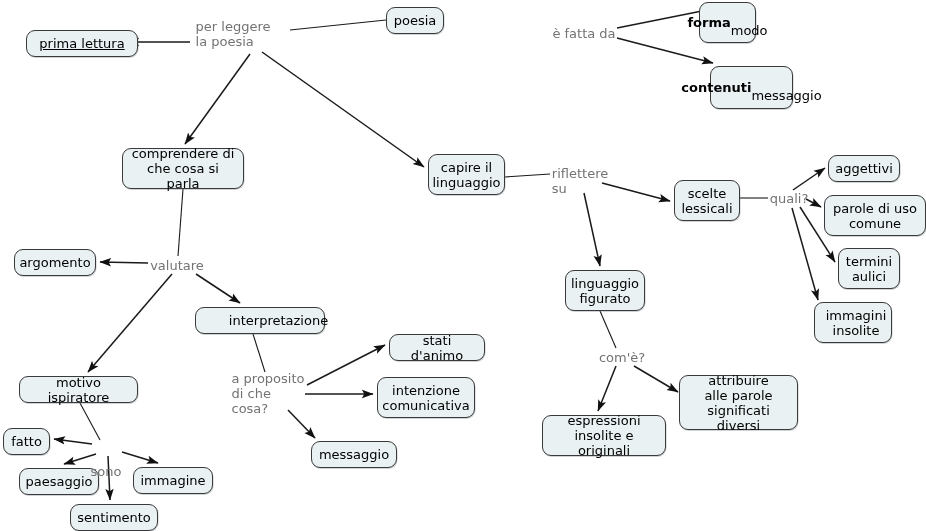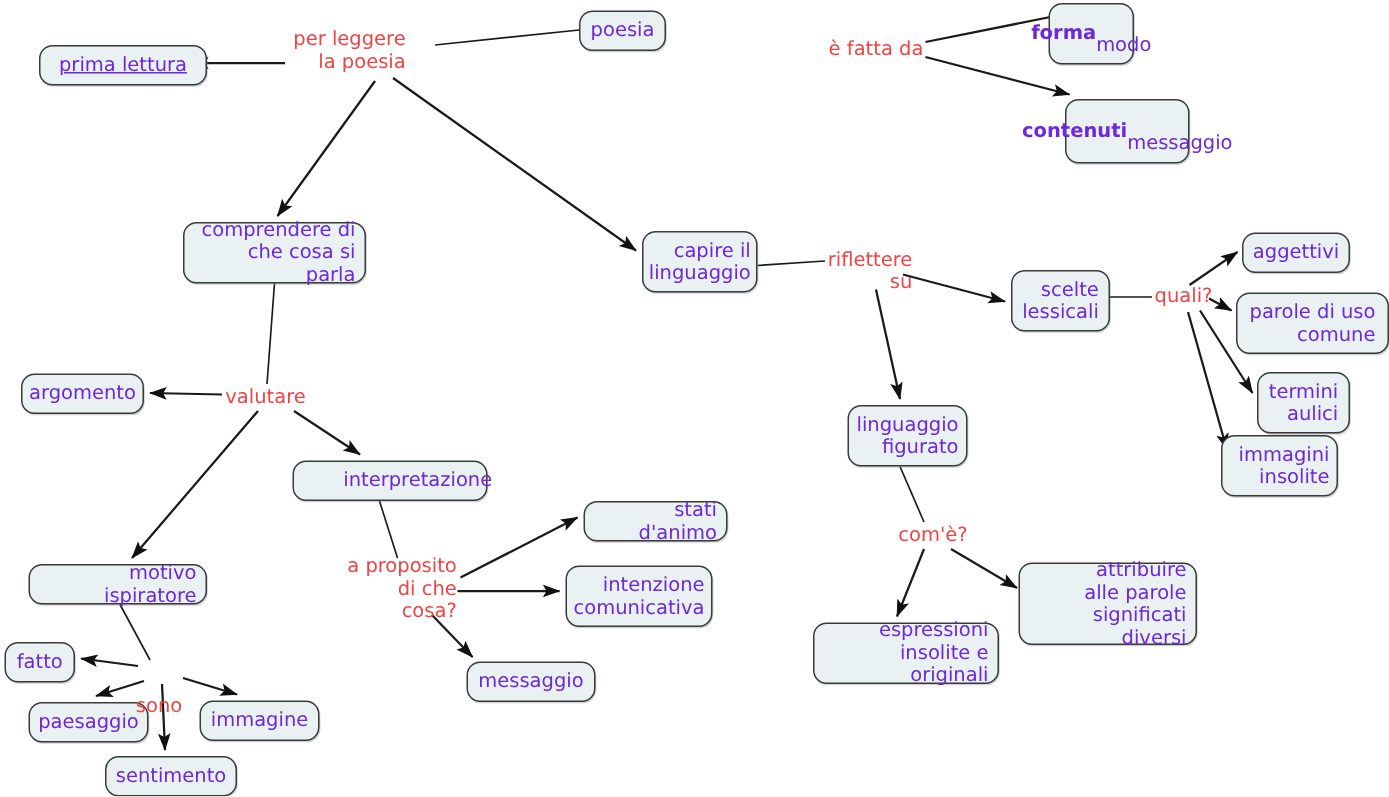--- a/index.html
+++ b/index.html
@@ -25,37 +25,37 @@
   }
   .node {
     position: absolute;
     box-sizing: border-box;
     background: #e9f1f3;
     border: 1.3px solid #3a3a3a;
     border-radius: 9px;
     display: flex;
     align-items: center;
     justify-content: center;
-    text-align: right;
-    color: #6d28d9;
+    text-align: center;
+    color: #000000;
     font-size: 13px;
     line-height: 15px;
     padding: 2px 6px;
     white-space: pre-line;
     box-shadow: 0.6px 0.9px 0 rgba(120,130,135,0.35);
   }
   .node.bold-first b {
     font-weight: bold;
   }
   .label {
     position: absolute;
-    color: #ef4444;
+    color: #737373;
     font-size: 13px;
     line-height: 15px;
-    text-align: right;
+    text-align: left;
     white-space: pre-line;
     background: transparent;
     transform: translate(-50%, -50%);
   }
 </style>
 </head>
 <body>
 
 <div id="canvas">
   <svg id="edges" viewBox="0 0 926 531">
@@ -108,21 +108,21 @@
 che cosa si parla</div>
       <div class="node" style="left: 428px; top: 154px; width: 77px; height: 41px;">capire il
 linguaggio</div>
       <div class="node" style="left: 674px; top: 180px; width: 66px; height: 41px;">scelte
 lessicali</div>
       <div class="node" style="left: 828px; top: 155px; width: 72px; height: 27px;">aggettivi</div>
       <div class="node" style="left: 824px; top: 195px; width: 102px; height: 41px;">parole di uso
 comune</div>
       <div class="node" style="left: 838px; top: 248px; width: 62px; height: 41px;">termini
 aulici</div>
-      <div class="node" style="left: 814px; top: 290px; width: 78px; height: 41px; padding-left: 12px;">immagini
+      <div class="node" style="left: 814px; top: 302px; width: 78px; height: 41px; padding-left: 12px;">immagini
 insolite</div>
       <div class="node" style="left: 14px; top: 249px; width: 82px; height: 27px;">argomento</div>
       <div class="node" style="left: 195px; top: 307px; width: 130px; height: 27px; padding-left: 43px;">interpretazione</div>
       <div class="node" style="left: 19px; top: 376px; width: 119px; height: 27px;">motivo ispiratore</div>
       <div class="node" style="left: 3px; top: 428px; width: 47px; height: 27px;">fatto</div>
       <div class="node" style="left: 19px; top: 468px; width: 80px; height: 27px;">paesaggio</div>
       <div class="node" style="left: 70px; top: 504px; width: 88px; height: 27px;">sentimento</div>
       <div class="node" style="left: 133px; top: 467px; width: 80px; height: 27px;">immagine</div>
       <div class="node" style="left: 389px; top: 334px; width: 96px; height: 27px;">stati d'animo</div>
       <div class="node" style="left: 377px; top: 377px; width: 98px; height: 41px;">intenzione

